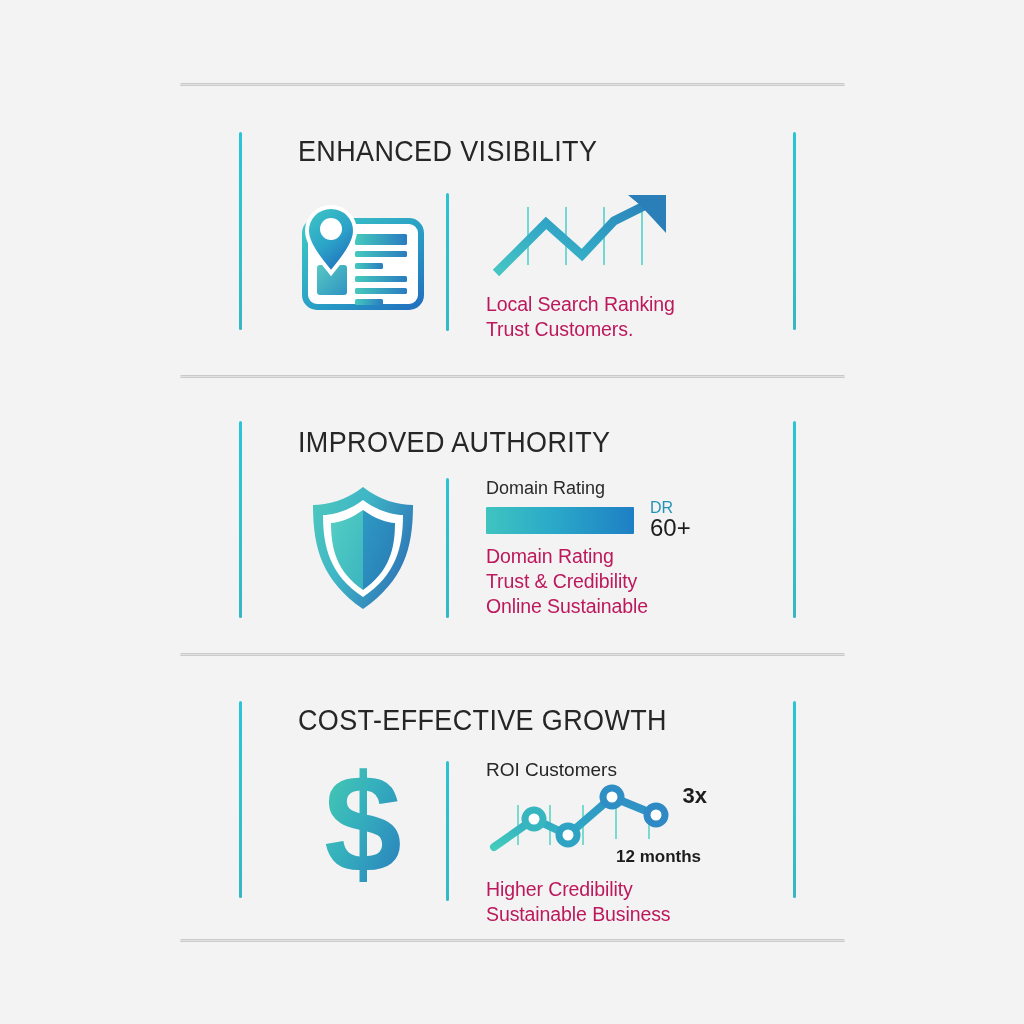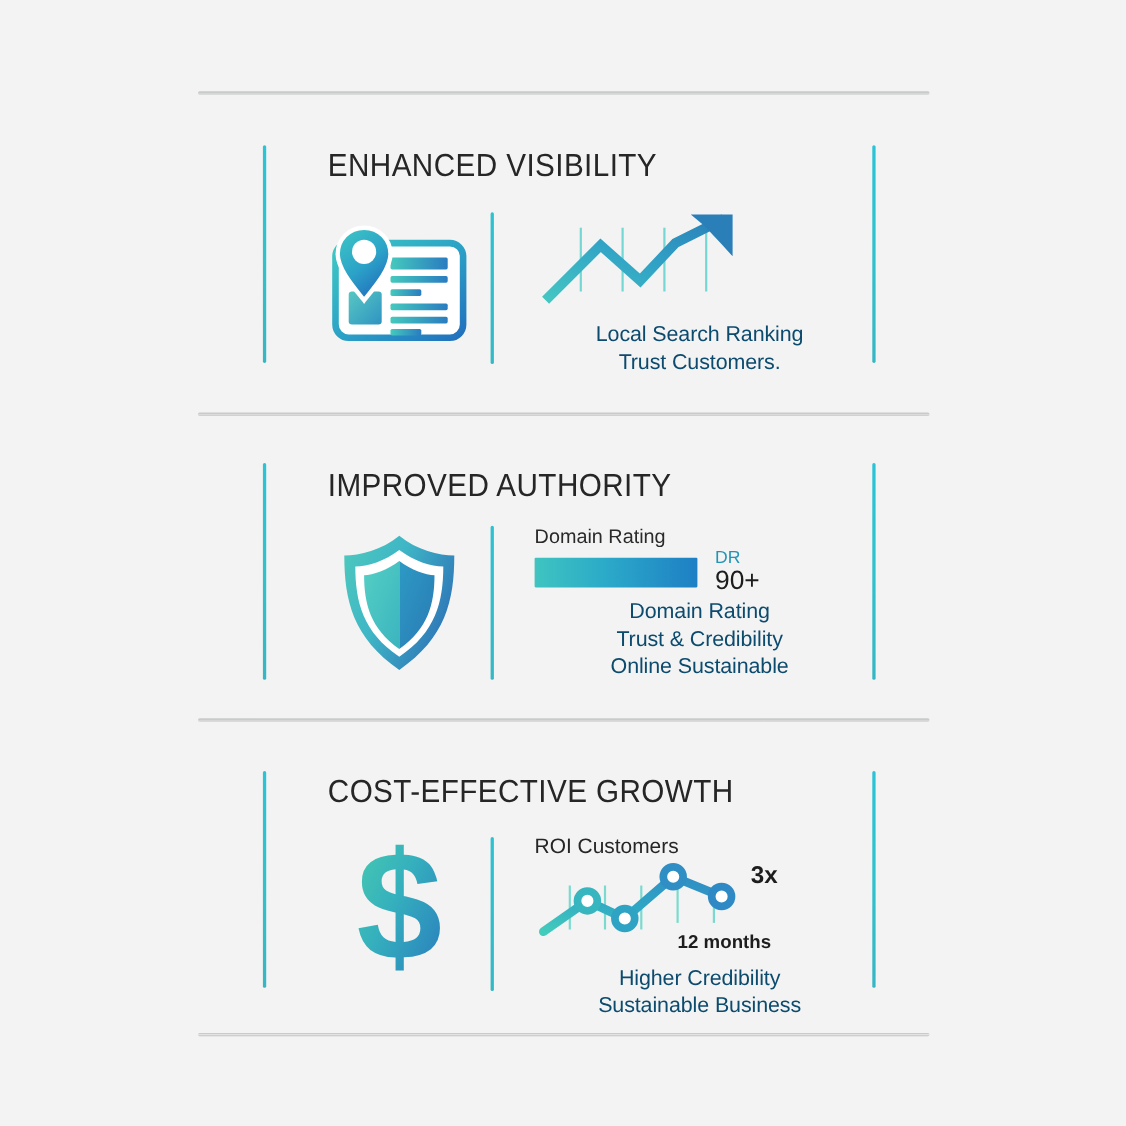--- a/index.html
+++ b/index.html
@@ -102,27 +102,26 @@
   .content {
     position: absolute;
     left: 306px;
     width: 300px;
   }
   .s0 .content { top: 98px; }
   .s1 .content { top: 92px; }
   .s2 .content { top: 96px; }
 
   .body-line {
-    color: #0c4a6e;
+    color: #be185d;
     font-size: 19.5px;
     line-height: 25px;
     font-family: "Liberation Sans", sans-serif;
     white-space: nowrap;
     letter-spacing: -0.1px;
-    text-align: center;
   }
   .small-label {
     color: #2a2a2a;
     font-size: 18px;
     line-height: 23px;
     white-space: nowrap;
   }
 
   
   .meter-row {
@@ -290,21 +289,21 @@
         <path d="M56 26 C67 34 80 39 88 39 C88 65 82 88 56 106 L56 26 Z" fill="url(#g-shield-in-r)"></path>
       </svg>
     </div>
 
     <div class="content">
       <div class="small-label">Domain Rating</div>
       <div class="meter-row">
         <div class="meter"></div>
         <div class="meter-stat">
           <span class="dr-label">DR</span>
-          <span class="dr-value">90+</span>
+          <span class="dr-value">60+</span>
         </div>
       </div>
       <div class="after-chart">
         <div class="body-line">Domain Rating</div>
         <div class="body-line">Trust &amp; Credibility</div>
         <div class="body-line">Online Sustainable</div>
       </div>
     </div>
   </div>
 

